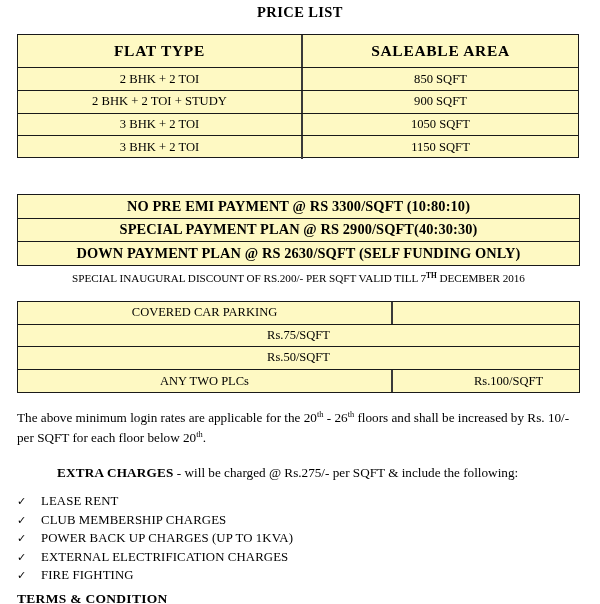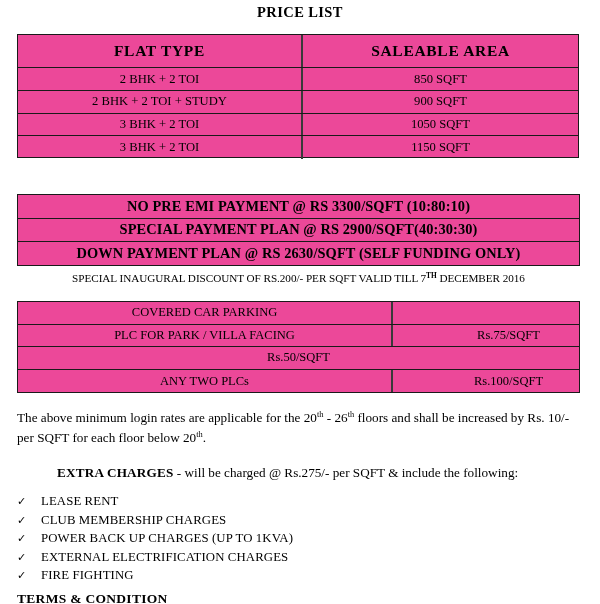--- a/index.html
+++ b/index.html
@@ -33,21 +33,21 @@
     font-weight: bold;
     font-size: 14.5px;
     letter-spacing: 0.4px;
   }
 
   
   .grid {
     position: absolute;
     border: 1.6px solid #1a1a1a;
     box-sizing: border-box;
-    background: #ec4899;
+    background: #fef9c3;
   }
   .grow {
     display: flex;
     box-sizing: border-box;
     border-bottom: 1.3px solid #1a1a1a;
   }
   .grow:last-child { border-bottom: none; }
   .gcell {
     box-sizing: border-box;
     display: flex;
@@ -233,21 +233,20 @@
     </div>
   </div>
 
   <div class="discount-line"><span>SPECIAL INAUGURAL DISCOUNT OF RS.200/- PER SQFT VALID TILL 7</span><sup>TH</sup><span> DECEMBER 2016</span></div>
 
   <div class="grid" id="charges-table">
     <div class="grow">
       <div class="gcell c1">COVERED CAR PARKING</div>
     </div>
     <div class="grow">
-      <div class="gcell c1">PLC FOR PARK / VILLA FACING</div>
       <div class="gcell c2">Rs.75/SQFT</div>
     </div>
     <div class="grow">
       <div class="gcell c2">Rs.50/SQFT</div>
     </div>
     <div class="grow">
       <div class="gcell c1">ANY TWO PLCs</div>
       <div class="gcell c2">Rs.100/SQFT</div>
     </div>
   </div>

